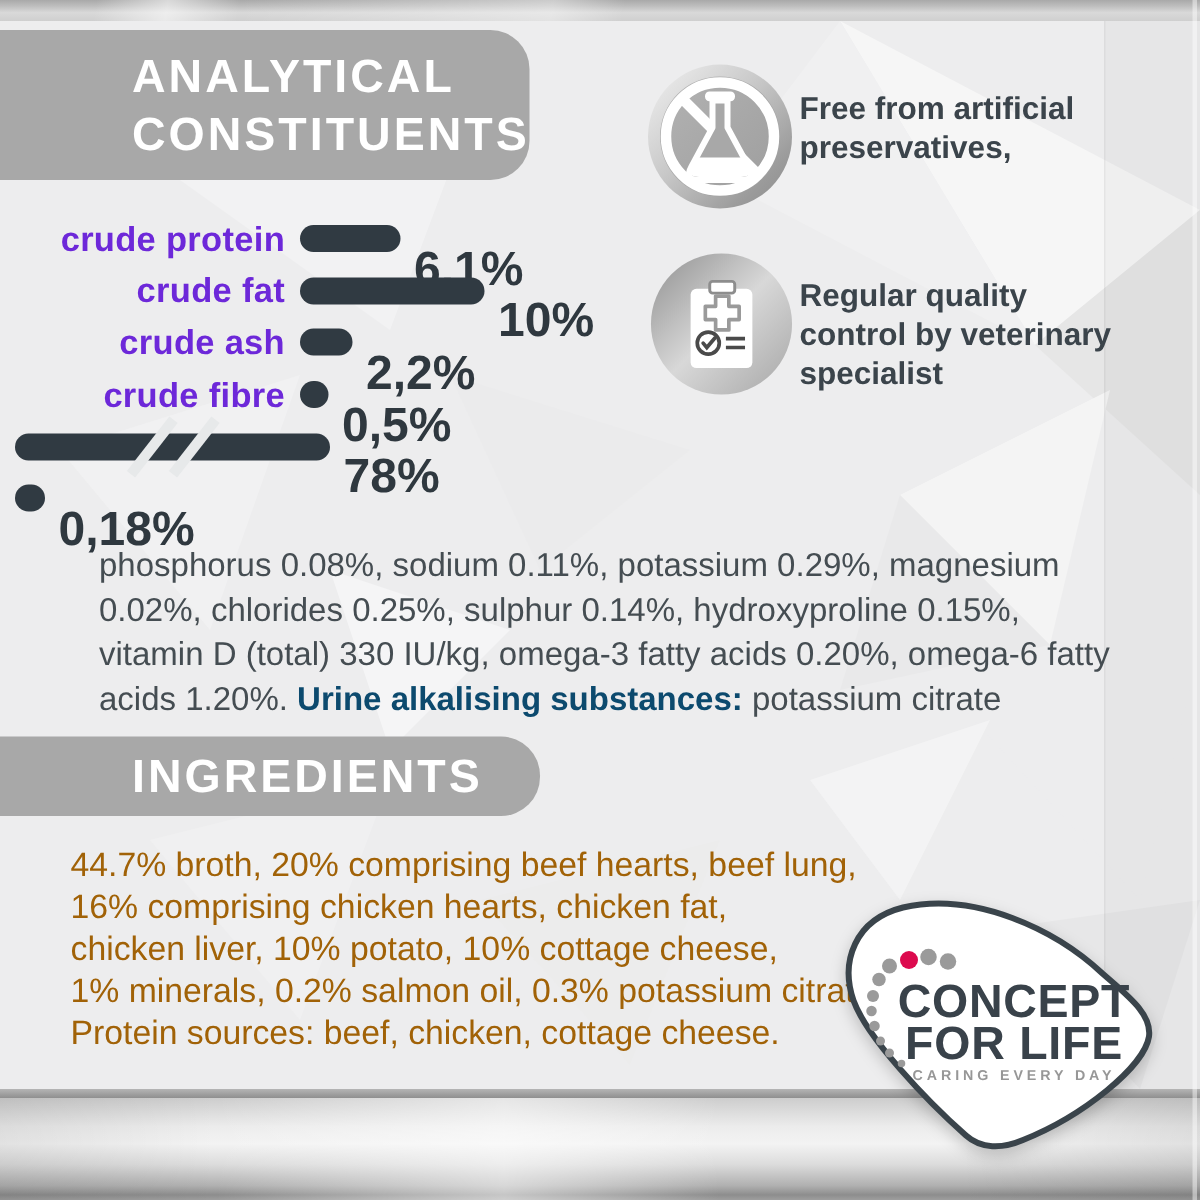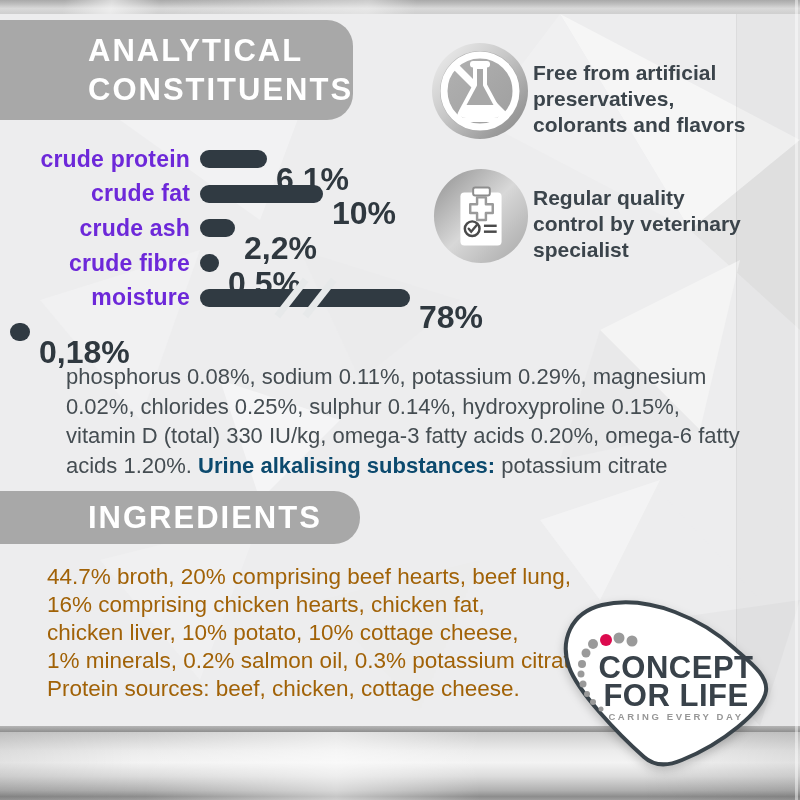--- a/index.html
+++ b/index.html
@@ -98,21 +98,20 @@
       <span class="clabel">crude ash</span>
       <span class="cbar" style="width: 35px; background: rgb(48, 58, 66);"></span>
       <span class="cval">2,2%</span>
     </div>
     <div class="crow">
       <span class="clabel">crude fibre</span>
       <span class="cbar" style="width: 19px; background: rgb(48, 58, 66);"></span>
       <span class="cval">0,5%</span>
     </div>
     <div class="crow">
-      <span class="clabel">moisture</span>
       <span class="cbar broken" style="width: 210px; background: rgb(48, 58, 66);"></span>
       <span class="cval">78%</span>
     </div>
     <div class="crow">
       <span class="cbar" style="width: 20px; background: rgb(48, 58, 66);"></span>
       <span class="cval">0,18%</span>
     </div>
   </div>
 
   <svg class="badge-icon" style="left:430px;top:41px;" width="100" height="100" viewBox="0 0 100 100">
@@ -132,21 +131,20 @@
     <circle cx="50" cy="50" r="40" fill="url(#metalB)"></circle>
     <circle cx="50" cy="50" r="36" fill="none" stroke="#ffffff" stroke-width="7"></circle>
     <line x1="26" y1="26" x2="74" y2="74" stroke="#ffffff" stroke-width="7"></line>
     <path d="M45 26 L45 44 L31 70 Q26 79 36 79 L64 79 Q74 79 69 70 L55 44 L55 26 Z" fill="#a8a8a8" stroke="#ffffff" stroke-width="4" stroke-linejoin="round"></path>
     <path d="M34 64 L66 64 L69.5 71 Q71.5 77 64 77 L36 77 Q28.5 77 30.5 71 Z" fill="#ffffff"></path>
     <rect x="40" y="20" width="20" height="6.5" rx="3" fill="#ffffff"></rect>
   </svg>
   <div class="badge-text" style="left:533px;top:60px;">
     <div>Free from artificial</div>
     <div>preservatives,</div>
-    <div>colorants and flavors</div>
   </div>
 
   <svg class="badge-icon" style="left:432px;top:167px;" width="98" height="98" viewBox="0 0 100 100">
     <defs>
       <linearGradient id="metalC" x1="0" y1="0" x2="1" y2="1">
         <stop offset="0" stop-color="#8f8f8f"></stop>
           <stop offset="0.5" stop-color="#d8d8d8"></stop>
         <stop offset="1" stop-color="#a6a6a6"></stop>
       </linearGradient>
     </defs>

